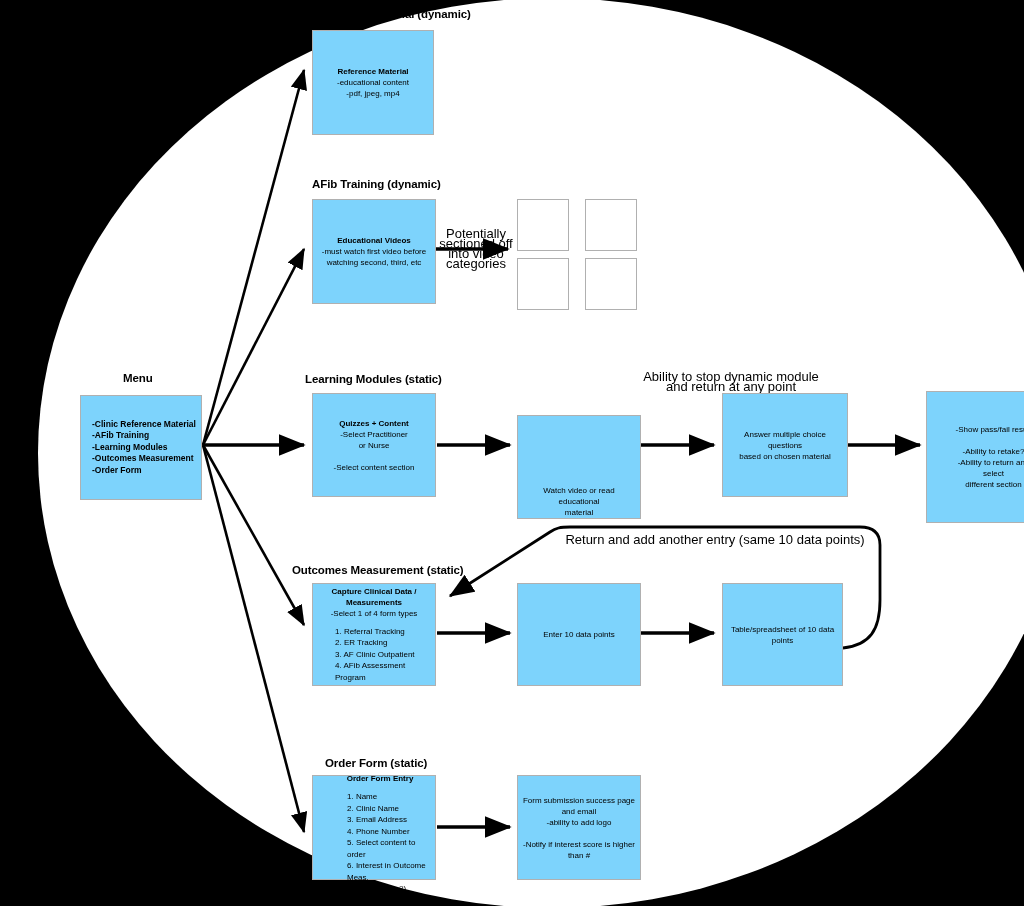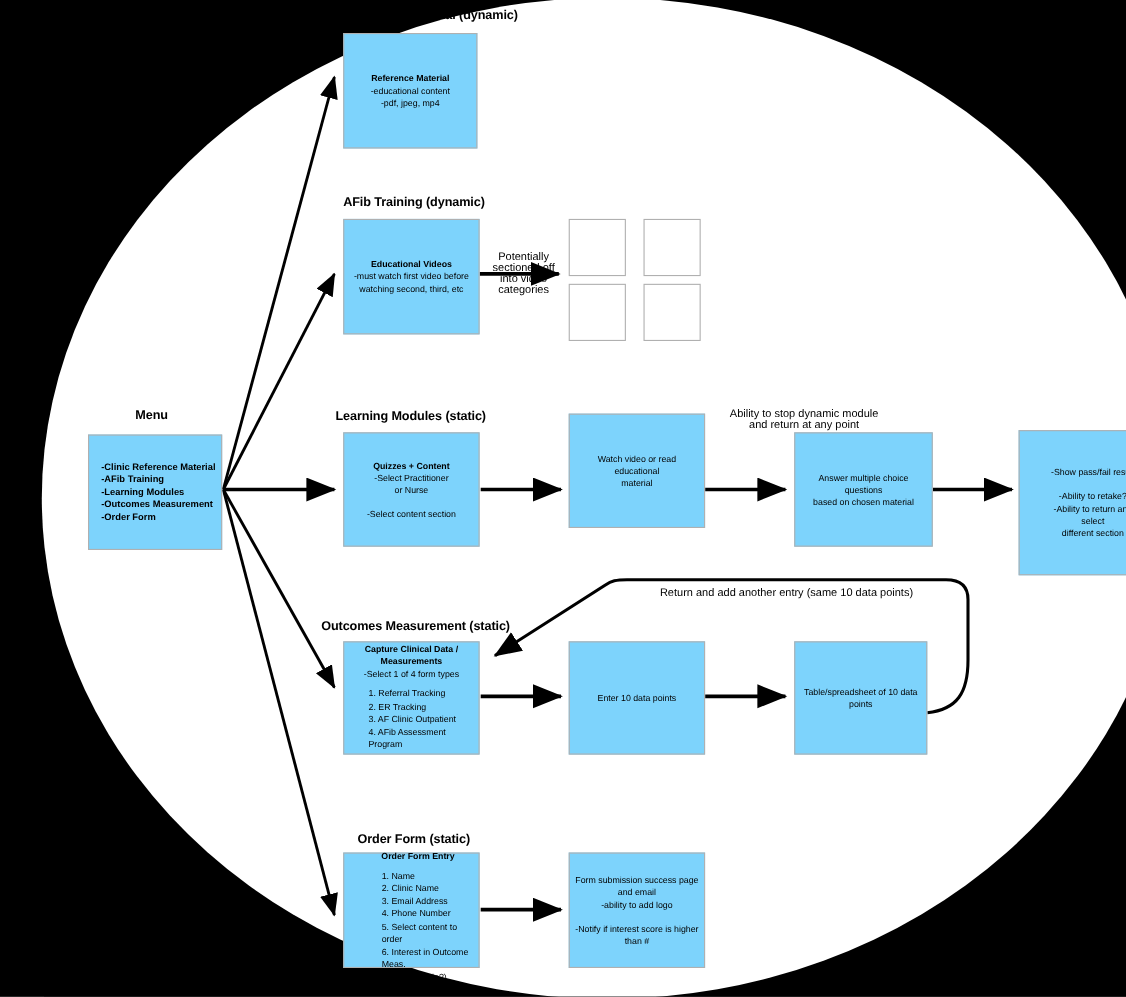--- a/index.html
+++ b/index.html
@@ -79,21 +79,21 @@
     font-weight: bold;
     line-height: 11.5px;
     color: #000;
     text-align: left;
     width: 100%;
     padding-left: 7px;
     white-space: pre-line;
   }
   .edge-label {
     position: absolute;
-    font-size: 10px;
+    font-size: 13px;
     line-height: 10px;
     color: #000;
     text-align: center;
     white-space: pre-line;
   }
   .small-box {
     position: absolute;
     border: 1px solid #b0b0b0;
     background: #ffffff;
   }
@@ -186,21 +186,21 @@
   <div class="node" style="left:272px; top:393px; width:124px; height:104px;">
     <div class="node-inner">
       <div class="node-title">Quizzes + Content</div>
       <div class="node-text">-Select Practitioner
 or Nurse
 
 -Select content section</div>
     </div>
   </div>
 
-  <div class="node" style="left:477px; top:376px; width:124px; height:104px;">
+  <div class="node" style="left:477px; top:415px; width:124px; height:104px;align-items:flex-end;">
     <div class="node-inner">
       <div class="node-text">Watch video or read educational
 material</div>
     </div>
   </div>
 
   <div class="edge-label" style="left:581px; top:372px; width:220px;">Ability to stop dynamic module
 and return at any point</div>
 
   <div class="node" style="left:682px; top:393px; width:126px; height:104px;">

